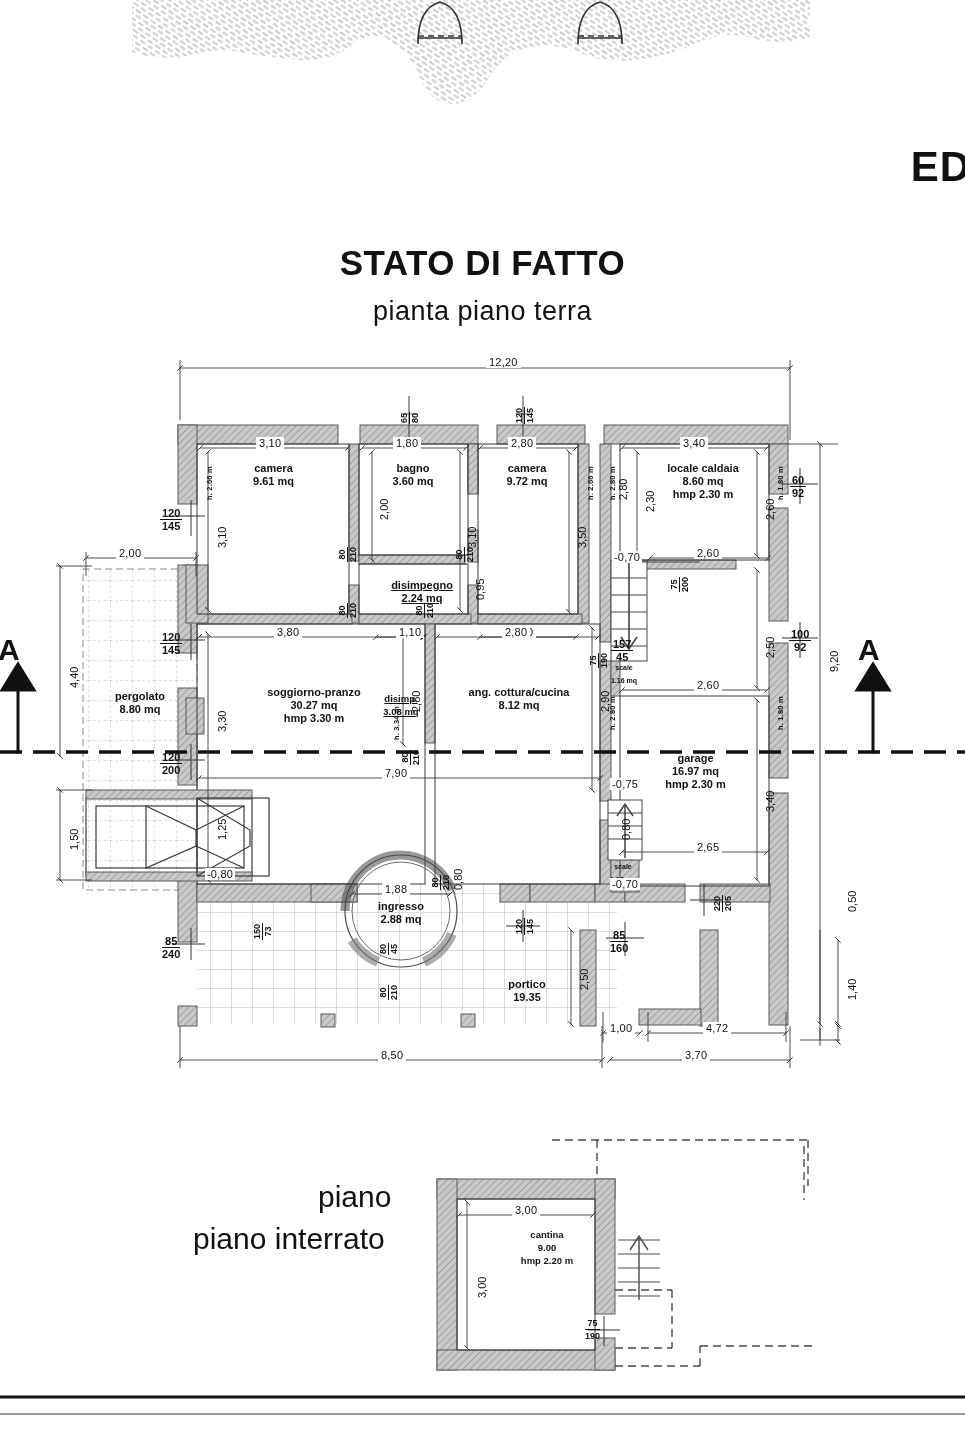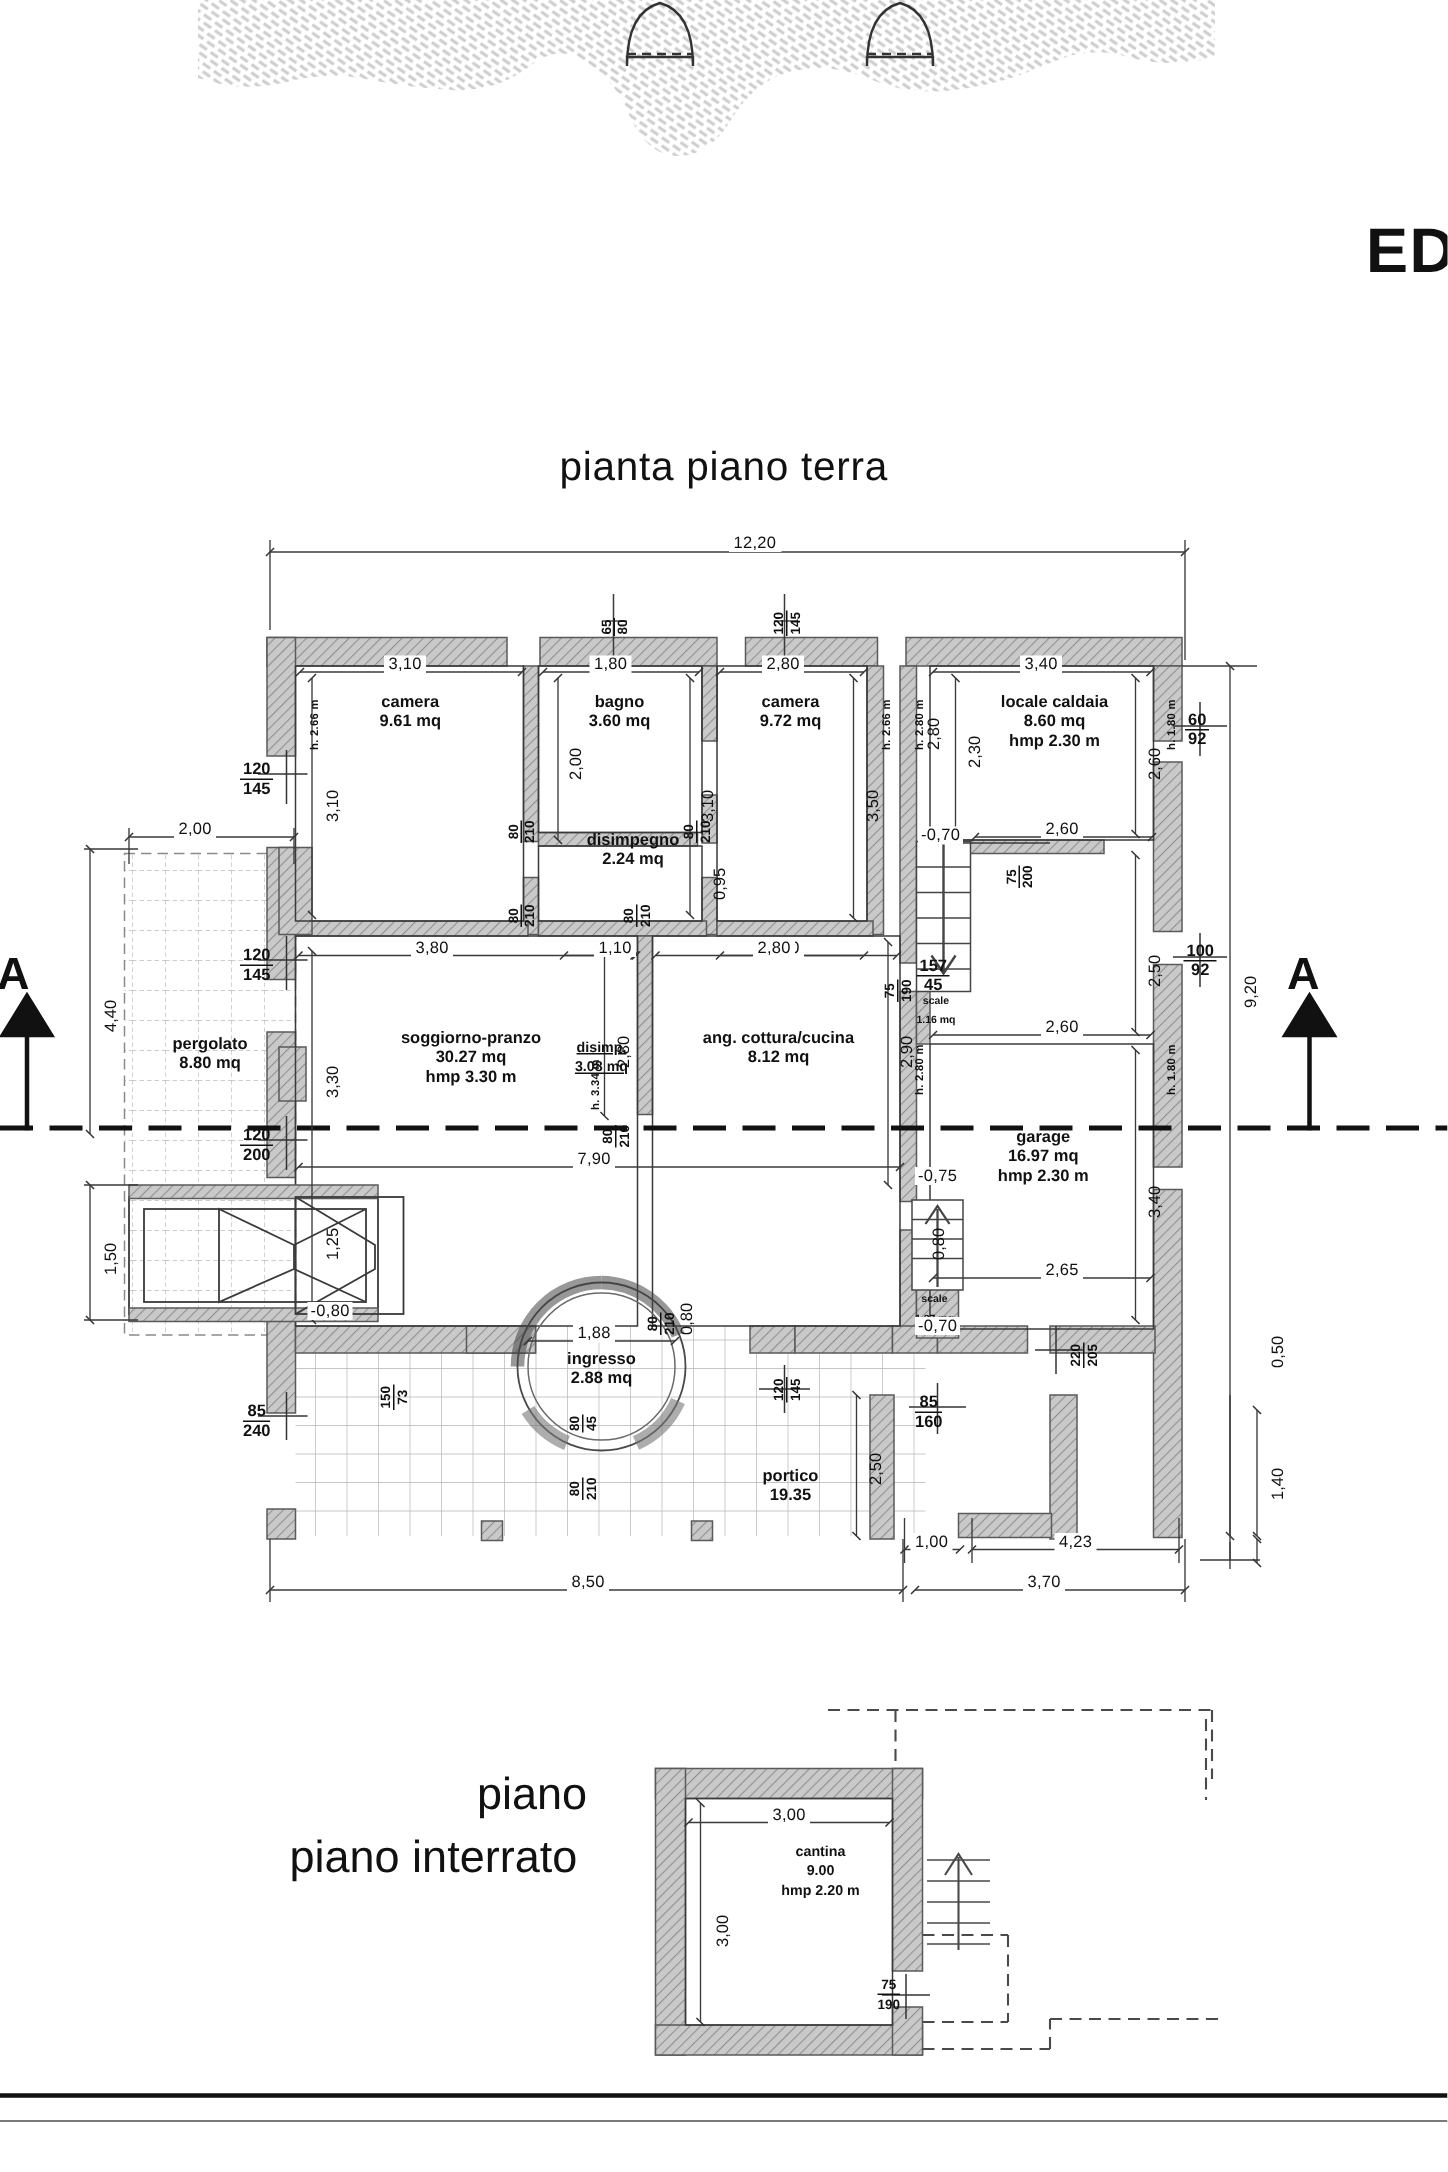--- a/index.html
+++ b/index.html
@@ -330,40 +330,41 @@
     </g>
   </g>
 
   <g>
     <path d="M0 1397 H965" stroke="#111" stroke-width="3"></path>
     <path d="M0 1414 H965" stroke="#7a7a7a" stroke-width="1.4"></path>
   </g>
 </svg>
 
 <div class="ttl" id="ed-mark">ED</div>
+<div class="ttl" id="title-main">STATO DI FATTO</div>
 <div class="ttl" id="title-sub">pianta piano terra</div>
 <div id="bsm-l1">piano</div>
 <div id="bsm-l2">piano interrato</div>
 
 <div class="secA" style="left:-2px;top:633px;">A</div>
 <div class="secA" style="left:858px;top:633px;">A</div>
 
 <div class="rl" style="left:216px;top:462px;width:115px;">
   <span>camera</span><br><span>9.61 mq</span>
 </div>
 <div class="rl" style="left:358px;top:462px;width:110px;">
   <span>bagno</span><br><span>3.60 mq</span>
 </div>
 <div class="rl" style="left:477px;top:462px;width:100px;">
   <span>camera</span><br><span>9.72 mq</span>
 </div>
 <div class="rl" style="left:620px;top:462px;width:166px;">
   <span>locale caldaia</span><br><span>8.60 mq</span><br><span>hmp 2.30 m</span>
 </div>
-<div class="rl" style="left:362px;top:554px;width:120px;">
+<div class="rl" style="left:362px;top:579px;width:120px;text-decoration:underline;">
   <span>disimpegno</span><br><span>2.24 mq</span>
 </div>
 <div class="rl" style="left:206px;top:686px;width:216px;">
   <span>soggiorno-pranzo</span><br><span>30.27 mq</span><br><span>hmp 3.30 m</span>
 </div>
 <div class="rl sm" style="left:376px;top:692px;width:50px;text-decoration:underline;">
   <span>disimp.</span><br><span>3.08 mq</span>
 </div>
 <div class="rl" style="left:440px;top:686px;width:158px;">
   <span>ang. cottura/cucina</span><br><span>8.12 mq</span>
@@ -401,21 +402,21 @@
 <div class="dim" style="left:274px;top:626px;background:#fff;padding:0 3px;">3,80</div>
 <div class="dim" style="left:396px;top:626px;background:#fff;padding:0 3px;">1,10</div>
 <div class="dim" style="left:502px;top:626px;background:#fff;padding:0 3px;">2,80</div>
 <div class="dim" style="left:694px;top:679px;background:#fff;padding:0 3px;">2,60</div>
 <div class="dim" style="left:694px;top:841px;background:#fff;padding:0 3px;">2,65</div>
 <div class="dim" style="left:382px;top:767px;background:#fff;padding:0 3px;">7,90</div>
 <div class="dim" style="left:382px;top:883px;background:#fff;padding:0 3px;">1,88</div>
 <div class="dim" style="left:116px;top:547px;background:#fff;padding:0 3px;">2,00</div>
 <div class="dim" style="left:378px;top:1049px;background:#fff;padding:0 3px;">8,50</div>
 <div class="dim" style="left:607px;top:1022px;background:#fff;padding:0 3px;">1,00</div>
-<div class="dim" style="left:703px;top:1022px;background:#fff;padding:0 3px;">4,23</div>
+<div class="dim" style="left:703px;top:1022px;background:#fff;padding:0 3px;">4,72</div>
 <div class="dim" style="left:682px;top:1049px;background:#fff;padding:0 3px;">3,70</div>
 
 <div class="dimv" style="left:828px;top:672px;">9,20</div>
 <div class="dimv" style="left:216px;top:548px;">3,10</div>
 <div class="dimv" style="left:378px;top:520px;">2,00</div>
 <div class="dimv" style="left:466px;top:548px;">3,10</div>
 <div class="dimv" style="left:617px;top:500px;">2,80</div>
 <div class="dimv" style="left:644px;top:512px;">2,30</div>
 <div class="dimv" style="left:764px;top:520px;">2,60</div>
 <div class="dimv" style="left:576px;top:548px;">3,50</div>

